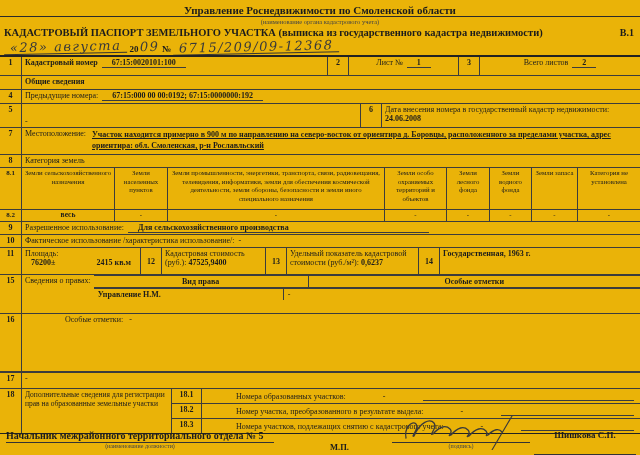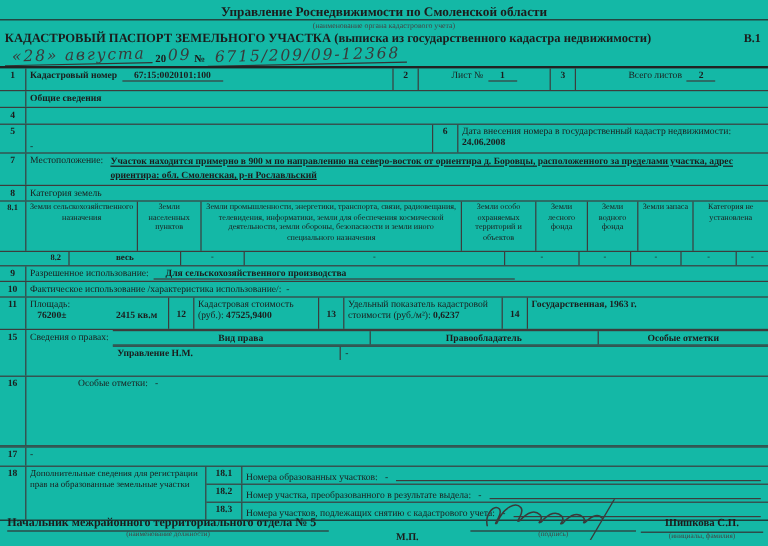--- a/index.html
+++ b/index.html
@@ -1,17 +1,17 @@
 <!DOCTYPE html>
 <html><head>
 <meta charset="utf-8">
 <style>
   * { margin:0; padding:0; box-sizing:border-box; }
   body { width:640px; height:455px; font-family:"Liberation Serif", serif; background:#e8e8e6; }
-  .page { position:relative; width:640px; height:455px; background:#14b8a6; color:#1c1c1c; overflow:hidden; }
+  .page { position:relative; width:640px; height:455px; background:#eab308; color:#1c1c1c; overflow:hidden; }
 
   
   .hdr { padding-top:4px; }
   .org-name { text-align:center; font-weight:bold; font-size:11px; }
   .org-rule { border-bottom:1.2px solid #2a2a2a; margin-top:0; }
   .org-caption { text-align:center; font-size:6.5px; color:#444; margin-top:1px; }
   .title-line { display:flex; justify-content:space-between; align-items:flex-start; padding:2px 6px 0 4px; }
   .doc-title { font-weight:bold; font-size:10.5px; }
   .form-code { font-weight:bold; font-size:10px; }
   .hand-line { display:flex; align-items:flex-end; padding:0 0 1px 4px; height:17px; font-size:9px; }
@@ -37,36 +37,36 @@
   .c1 { flex:0 0 93px; } .c2 { flex:0 0 53px; } .c3 { flex:0 0 217px; } .c4 { flex:0 0 62px; }
   .c5 { flex:0 0 43px; } .c6 { flex:0 0 42px; } .c7 { flex:0 0 46px; } .c8 { flex:1 1 auto; }
   .subtable { border-top:1px solid #3c3c3c;font-family:Liberation Serif, serif; }
   .strow { display:flex; }
   .strow.hd { border-bottom:1px solid #3c3c3c; font-weight:bold; text-align:center; }
   .sc1 { flex:0 0 215px; border-right:1px solid #3c3c3c; padding:1px 4px; }
   .sc2 { flex:0 0 190px; border-right:1px solid #3c3c3c; padding:1px 4px; }
   .sc3 { flex:1 1 auto; padding:1px 4px; }
   .r18label { flex:0 0 150px; border-right:1px solid #3c3c3c; padding:1px 3px; font-size:7.5px; line-height:9px; }
   .r18right { flex:1 1 auto; display:flex; flex-direction:column; }
-  .r18sub { display:flex; border-bottom:1px solid #3c3c3c; flex:1 1 auto; align-items:flex-end; }
+  .r18sub { display:flex; border-bottom:1px solid #3c3c3c; flex:1 1 auto; align-items:center;gap:31px; }
   .r18sub:last-child { border-bottom:none; }
   .subnum { flex:0 0 30px; border-right:1px solid #3c3c3c; font-weight:bold; text-align:center; padding-top:1px; height:100%; }
 
   
   .footer { position:absolute; left:0; top:428px; width:640px; height:27px; }
   .post-block { position:absolute; left:6px; top:2px; width:268px; }
   .post-title { font-weight:bold; font-size:10px; border-bottom:1px solid #333; padding-bottom:1px; }
   .post-caption { text-align:center; font-size:6px; color:#444; }
   .mp { position:absolute; left:330px; top:14px; font-size:8.5px; font-weight:bold; }
   .sig-block { position:absolute; left:392px; top:0px; width:138px; }
   .sig-line { border-bottom:1px solid #333; height:15px; position:relative; }
   .sig-svg { position:absolute; left:8px; top:-12px; }
   .sig-caption { text-align:center; font-size:6px; color:#444; }
   .name-block { position:absolute; left:534px; top:2px; width:102px; }
-  .name-val { font-weight:bold; font-size:9px; text-align:center; border-bottom:1px solid #333; padding-bottom:3px; }
+  .name-val { font-weight:bold; font-size:9px; text-align:center; border-bottom:1px solid #333; padding-bottom:14px; }
   .name-caption { text-align:center; font-size:6px; color:#444; }
 </style>
 </head>
 <body>
 
 <div class="page">
 
   <div class="hdr">
     <div class="org-name">Управление Роснедвижимости по Смоленской области</div>
     <div class="org-rule"></div>
@@ -104,20 +104,24 @@
       </div>
     </div>
 
     <div class="trow" style="height:14px;">
       <div class="numcell"></div>
       <div class="cell b grow">Общие сведения</div>
     </div>
 
     <div class="trow" style="height:14px;">
       <div class="numcell">4</div>
+      <div class="cell vmid grow">
+        <span class="lbl">Предыдущие номера:</span>&nbsp;&nbsp;
+        <span class="uval">67:15:000 00 00:0192; 67:15:0000000:192</span>
+      </div>
     </div>
 
     <div class="trow" style="height:24px;">
       <div class="numcell">5</div>
       <div class="cell" style="flex:0 0 338px; display:flex; align-items:flex-end;">
         <span>-</span>
       </div>
       <div class="numbox">6</div>
       <div class="cell grow">
         <div>Дата внесения номера в государственный кадастр недвижимости:</div>
@@ -143,21 +147,21 @@
       <div class="c1">Земли сельскохозяйственного назначения</div>
       <div class="c2">Земли населенных пунктов</div>
       <div class="c3">Земли промышленности, энергетики, транспорта, связи, радиовещания, телевидения, информатики, земли для обеспечения космической деятельности, земли обороны, безопасности и земли иного специального назначения</div>
       <div class="c4">Земли особо охраняемых территорий и объектов</div>
       <div class="c5">Земли лесного фонда</div>
       <div class="c6">Земли водного фонда</div>
       <div class="c7">Земли запаса</div>
       <div class="c8">Категория не установлена</div>
     </div>
 
-    <div class="trow cols8" style="height:12px;padding-left:36px;">
+    <div class="trow cols8" style="height:12px;">
       <div class="numcell" style="font-size:7px;">8.2</div>
       <div class="c1 b" style="font-size:7.5px;">весь</div>
       <div class="c2">-</div>
       <div class="c3">-</div>
       <div class="c4">-</div>
       <div class="c5">-</div>
       <div class="c6">-</div>
       <div class="c7">-</div>
       <div class="c8">-</div>
     </div>
@@ -201,21 +205,20 @@
       <div class="cell grow b">Государственная, 1963 г.</div>
     </div>
 
     <div class="trow" style="height:39px;">
       <div class="numcell">15</div>
       <div class="grow" style="display:flex; flex-direction:row;">
         <div class="cell">Сведения о правах:</div>
         <div class="subtable grow">
           <div class="strow hd">
             <div class="sc1">Вид права</div>
-            <div class="sc2">Правообладатель</div>
             <div class="sc3">Особые отметки</div>
           </div>
           <div class="strow" style="border-top:1px solid #3c3c3c;">
             <div class="sc2 b">Управление Н.М.</div>
             <div class="sc3">-</div>
           </div>
         </div>
       </div>
     </div>
 

